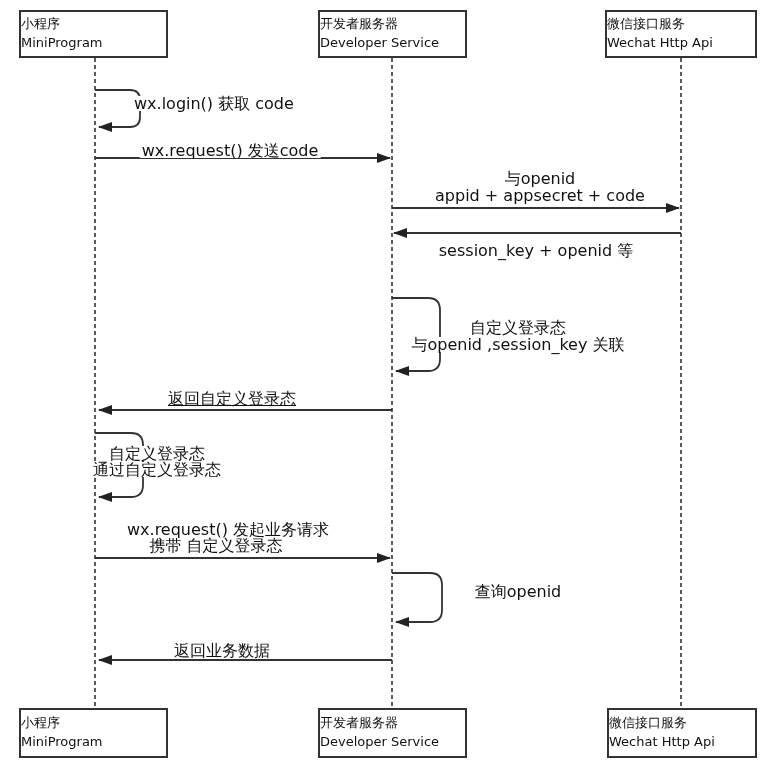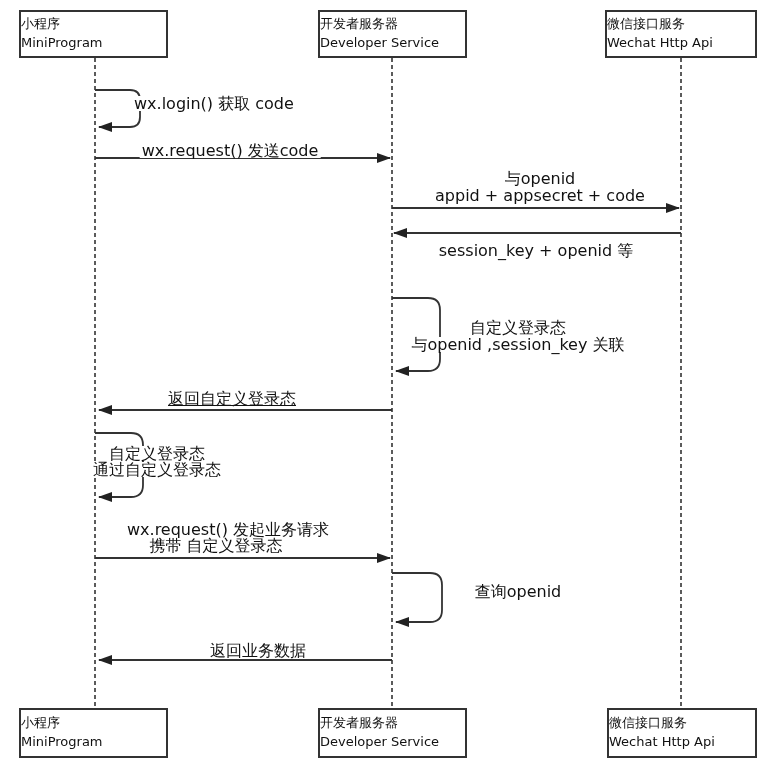--- a/index.html
+++ b/index.html
@@ -109,21 +109,21 @@
   <div class="msg-label centered" style="left:232px; top:391px;text-decoration:underline;">返回自定义登录态</div>
 
   <div class="msg-label centered" style="left:157px; top:446px;">自定义登录态</div>
   <div class="msg-label centered" style="left:157px; top:462px;">通过自定义登录态</div>
 
   <div class="msg-label centered" style="left:228px; top:522px;">wx.request() 发起业务请求</div>
   <div class="msg-label centered" style="left:216px; top:538px;">携带 自定义登录态</div>
 
   <div class="msg-label centered" style="left:518px; top:584px;">查询openid</div>
 
-  <div class="msg-label centered" style="left:222px; top:643px;margin-left:36px;">返回业务数据</div>
+  <div class="msg-label centered" style="left:222px; top:643px;">返回业务数据</div>
 
   <div class="actor-box box-mini-top">
     <span>小程序</span>
     <span>MiniProgram</span>
   </div>
   <div class="actor-box box-dev-top">
     <span>开发者服务器</span>
     <span>Developer Service</span>
   </div>
   <div class="actor-box box-wx-top">

